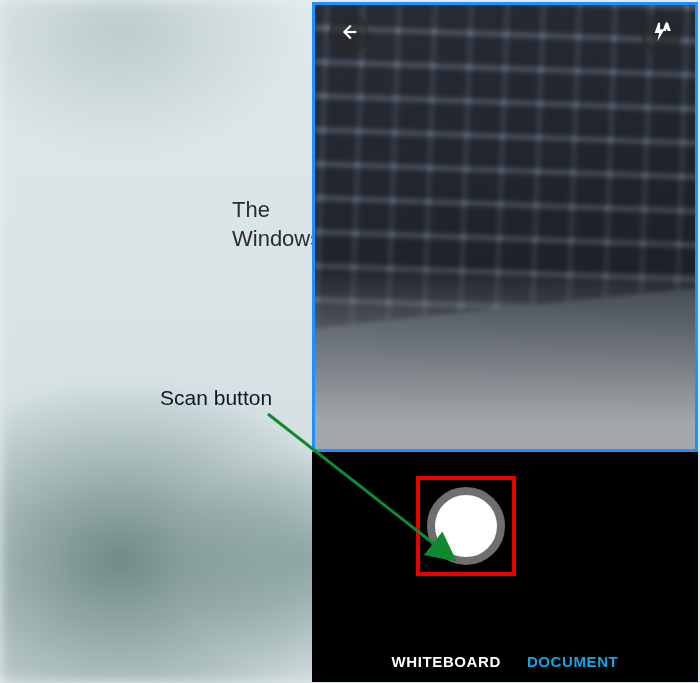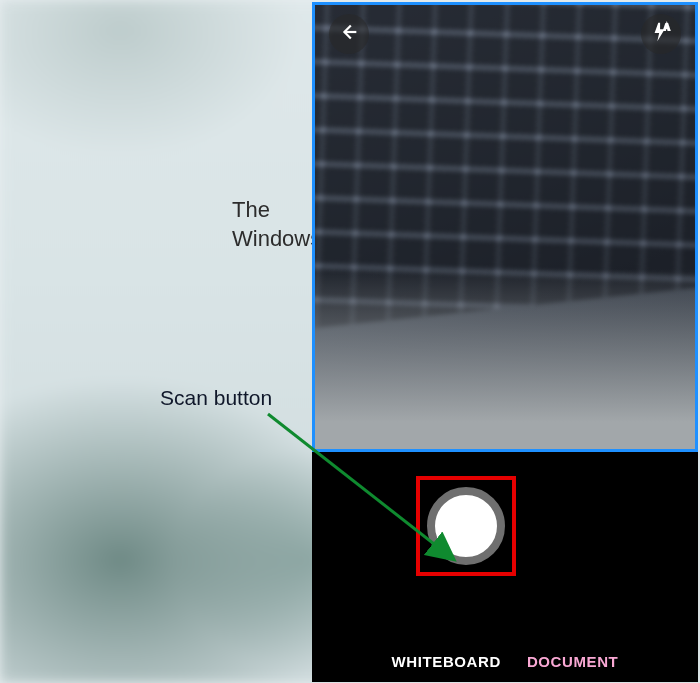--- a/index.html
+++ b/index.html
@@ -132,21 +132,21 @@
   .modes {
     position: absolute;
     left: 0; right: 0; bottom: 12px;
     display: flex;
     justify-content: center;
     gap: 26px;
     font-size: 15px;
     font-weight: 700;
     letter-spacing: 0.04em;
   }
-  .mode { color: #f9a8d4; }
+  .mode { color: #0ea5e9; }
   .mode.active { color: #fff; }
 
   .annotation {
     position: absolute;
     left: 160px;
     top: 386px;
     color: #0f172a;
     font-size: 21px;
   }
   svg.arrow {

